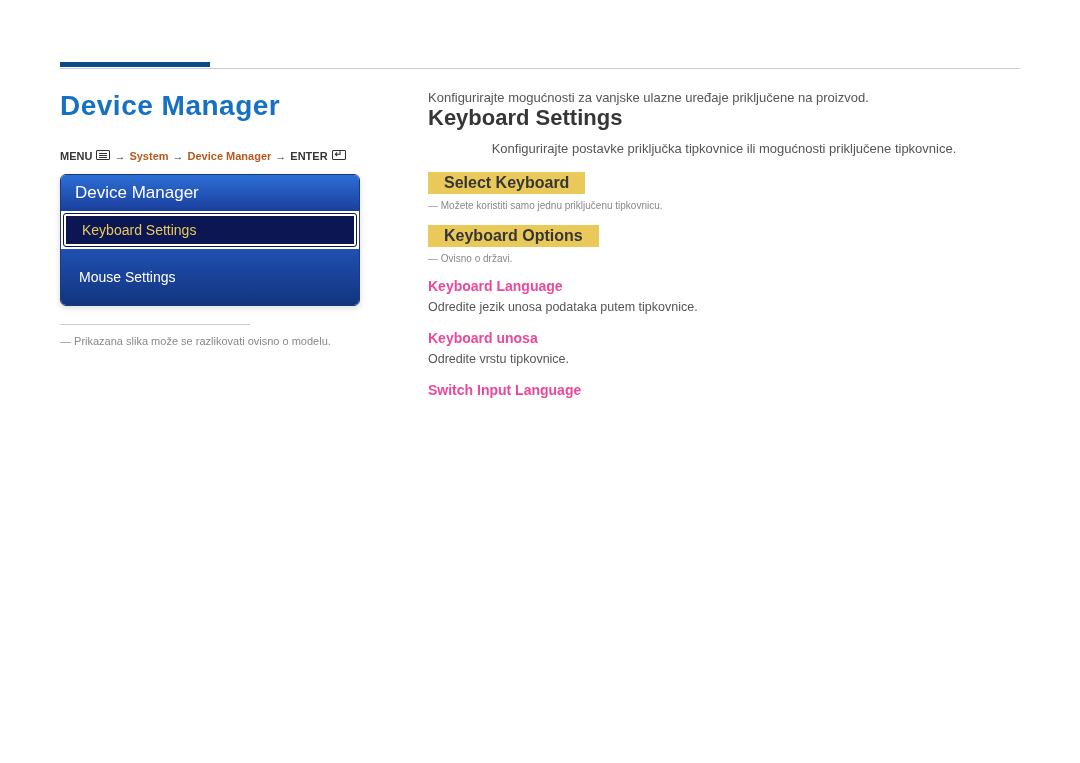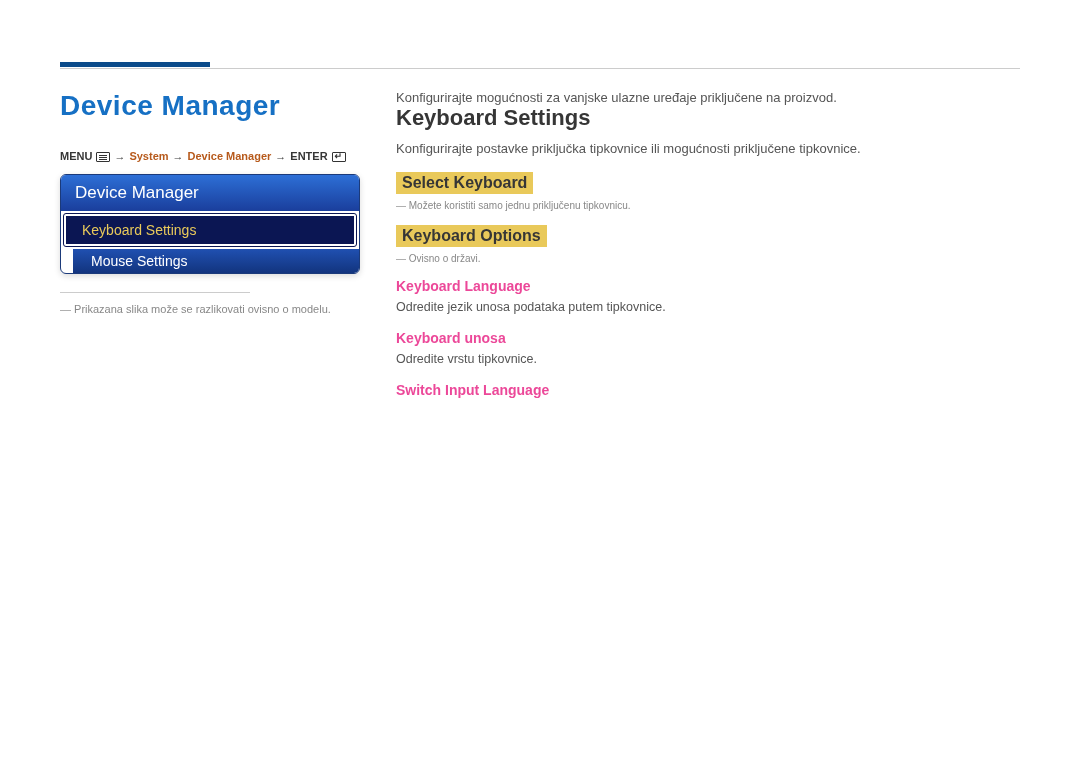--- a/index.html
+++ b/index.html
@@ -23,40 +23,40 @@
   .top-accent {
     position: absolute;
     top: 62px;
     left: 60px;
     width: 150px;
     height: 5px;
     background: #0b4b8a;
   }
   .page-wrap {
     display: flex;
-    gap: 36px;
+    gap: 68px;
     margin-top: 30px;
   }
   .left-col { width: 300px; flex: 0 0 300px; }
   .right-col { flex: 1; }
 
   .h1-title {
     color: #1670c4;
     font-size: 28px;
     font-weight: 700;
     letter-spacing: 0.5px;
     margin-bottom: 28px;
   }
   .breadcrumb {
     font-size: 11px;
     font-weight: 700;
     color: #363636;
     margin-bottom: 12px;
     display: flex;
-    align-items: flex-end;
+    align-items: flex-start;
     flex-wrap: wrap;
     gap: 4px;
   }
   .breadcrumb .menu-icon, .breadcrumb .enter-icon {
     display: inline-block;
     width: 14px; height: 10px;
     border: 1px solid #333;
     border-radius: 1px;
     position: relative;
   }
@@ -77,24 +77,23 @@
     border: 1px solid #1b3a7a;
   }
   .dp-head {
     background: linear-gradient(#2d6fd6, #1a3e9c);
     color: #fff;
     font-size: 17px;
     font-weight: 500;
     padding: 8px 14px;
   }
   .dp-item {
-    padding: 4px 18px;
+    padding: 20px 18px;
     font-size: 14px;
     color: #fff;
-    margin-left: 12px;
   }
   .dp-item.selected {
     background: #0b1653;
     border: 2px solid #fff;
     outline: 1px solid #0b1653;
     color: #e9c95a;
     font-weight: 500;
     margin: 3px;
     border-radius: 2px;
     padding: 6px 16px;
@@ -113,28 +112,28 @@
     font-size: 11px;
     color: #888;
   }
   .footnote::before, .dash-note::before {
     content: "― ";
     color: #999;
   }
 
   .intro-p { font-size: 13px; color: #555; }
   .h2-title { font-size: 22px; font-weight: 700; color: #363636; margin-bottom: 10px; }
-  .desc { font-size: 13px; color: #555; margin-bottom: 16px; }
+  .desc { font-size: 13px; color: #555; margin-bottom: 16px; text-align: center; }
   .h3-hl {
     display: inline-block;
     background: #e9c95a;
     color: #363636;
     font-size: 16px;
     font-weight: 700;
-    padding: 2px 6px;
+    padding: 2px 16px;
     margin-bottom: 10px;
   }
   .dash-note { font-size: 10px; color: #888; margin-bottom: 14px; margin-top:-4px; }
   .h4-sub { font-size: 14px; font-weight: 700; color: #ec4899; margin-bottom: 6px; }
   .sub-desc { font-size: 12.5px; color: #555; margin-bottom: 16px; }
 </style>
 </head>
 <body>
 
 <div class="top-rule"></div>

